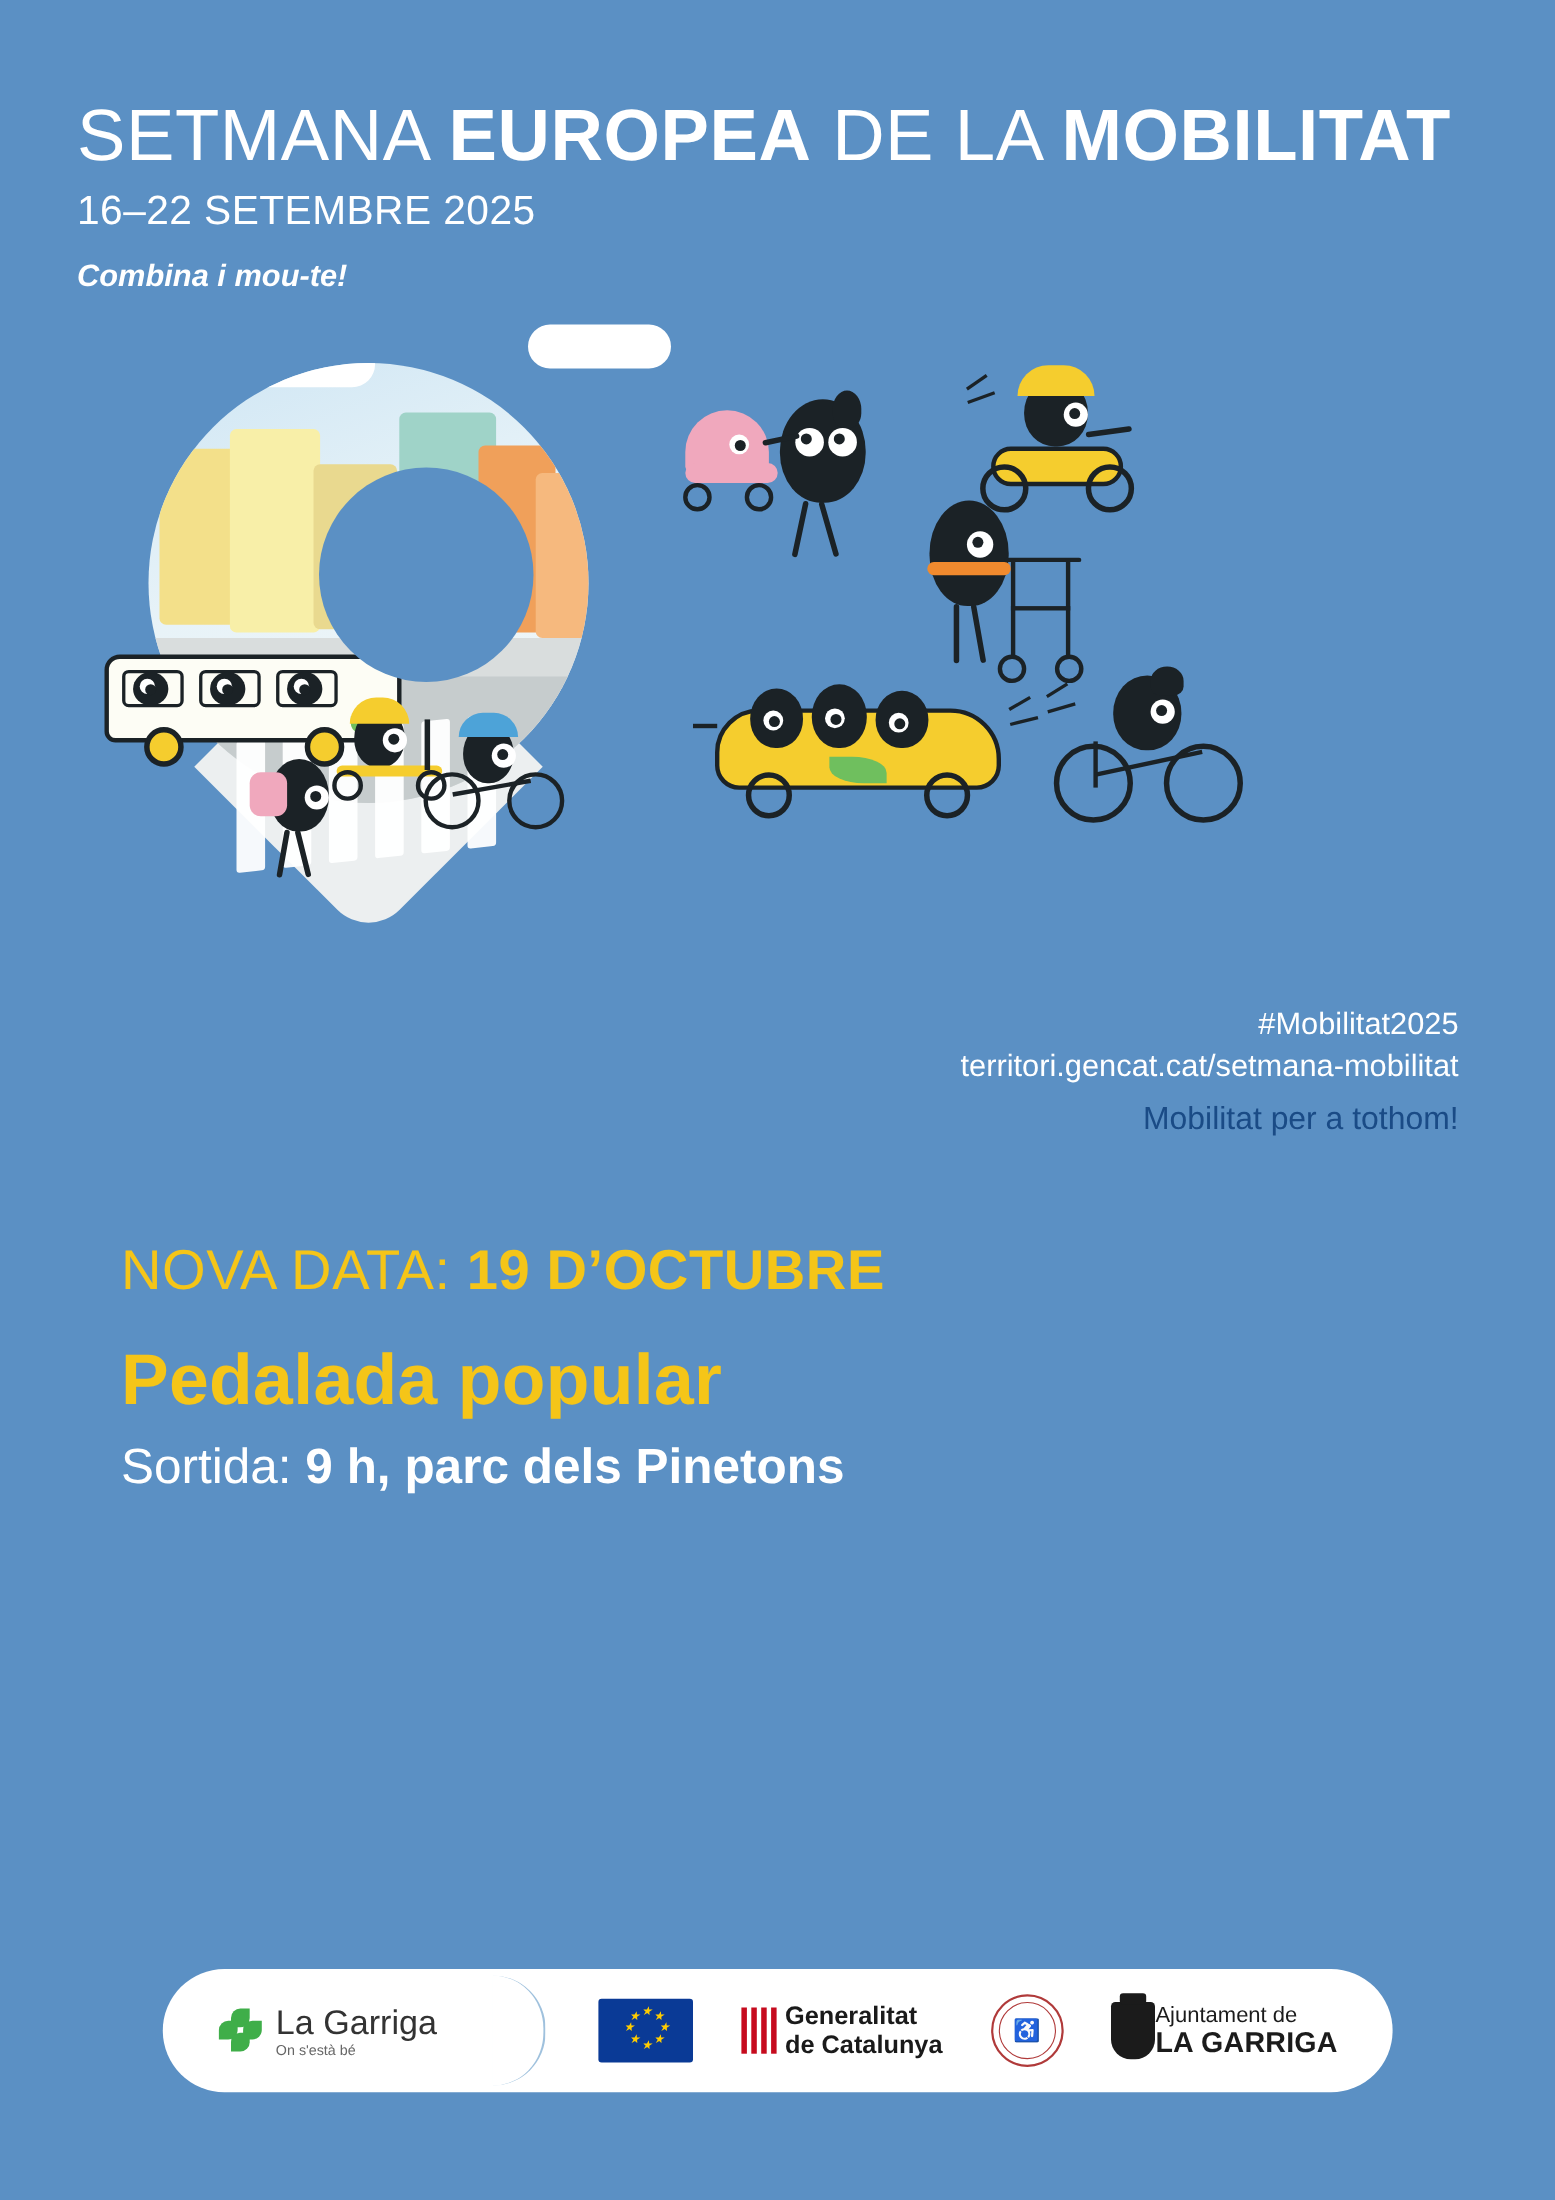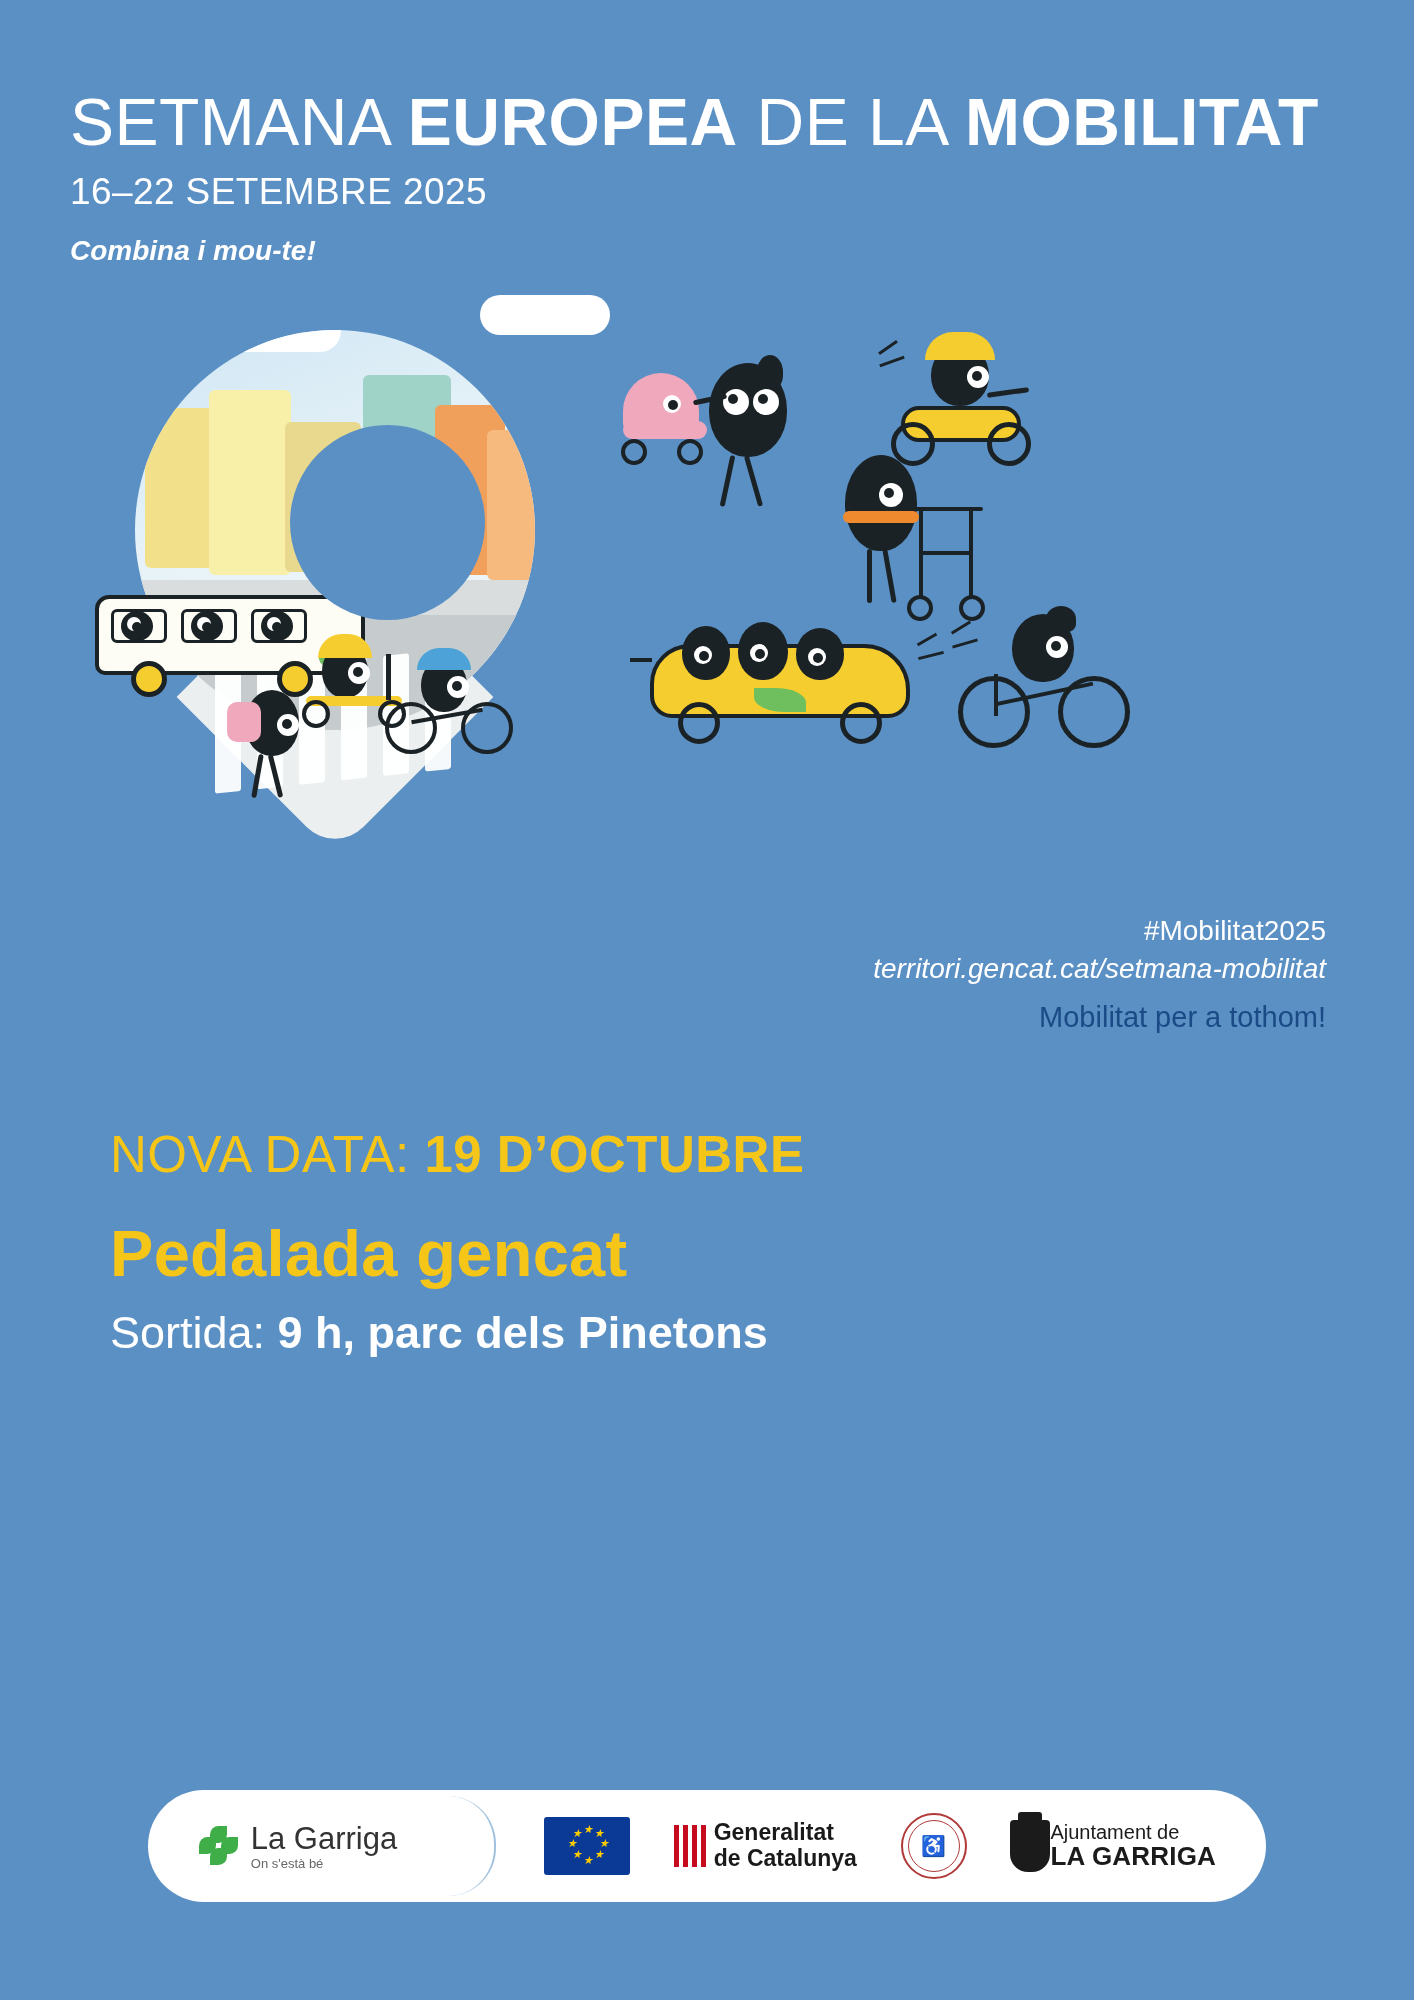--- a/index.html
+++ b/index.html
@@ -128,21 +128,21 @@
   .car { left: 570px; top: 280px; width: 330px; height: 150px; }
   
   .bikeR { left: 890px; top: 280px; width: 200px; height: 150px; }
 
   
   .bus { left: 10px; top: 245px; width: 300px; height: 130px; }
 
   
   .meta { position: absolute; right: 88px; top: 915px; text-align: right; }
   .meta .tag { color: #ffffff; font-size: 28px; }
-  .meta .url { color: #ffffff; font-size: 28px; margin-top: 6px; font-style: italic; }
+  .meta .url { color: #ffffff; font-size: 28px; margin-top: 6px; }
   .meta .claim { color: #1a4b86; font-size: 29px; margin-top: 16px; font-weight: 400; }
 
   
   .main { position: absolute; left: 110px; top: 1125px; width: 1200px; }
   .nova { font-size: 51px; color: #ffffff; letter-spacing: .5px; }
   .nova b { color: #f5c518; font-weight: bold; }
   .nova .lbl { color: #f5c518; }
   .ped {
     color: #f5c518; font-size: 65px; font-weight: bold;
     margin-top: 32px; letter-spacing: .3px;
@@ -365,21 +365,21 @@
 
   <div class="meta">
     <div class="tag">#Mobilitat2025</div>
     <div class="url">territori.gencat.cat/setmana-mobilitat</div>
     <div class="claim">Mobilitat per a tothom!</div>
   </div>
 
   <div class="main">
     <div class="nova"><span class="lbl">NOVA DATA: </span><b>19 D’OCTUBRE</b></div>
 
-    <div class="ped">Pedalada gencat</div>
+    <div class="ped">Pedalada popular</div>
 
     <div class="line"><span>Sortida: </span><b>9 h, parc dels Pinetons</b></div>
 
 
   </div>
 
   <div class="footer">
 
     <div class="foot-left">
       <div class="lg-mark">

